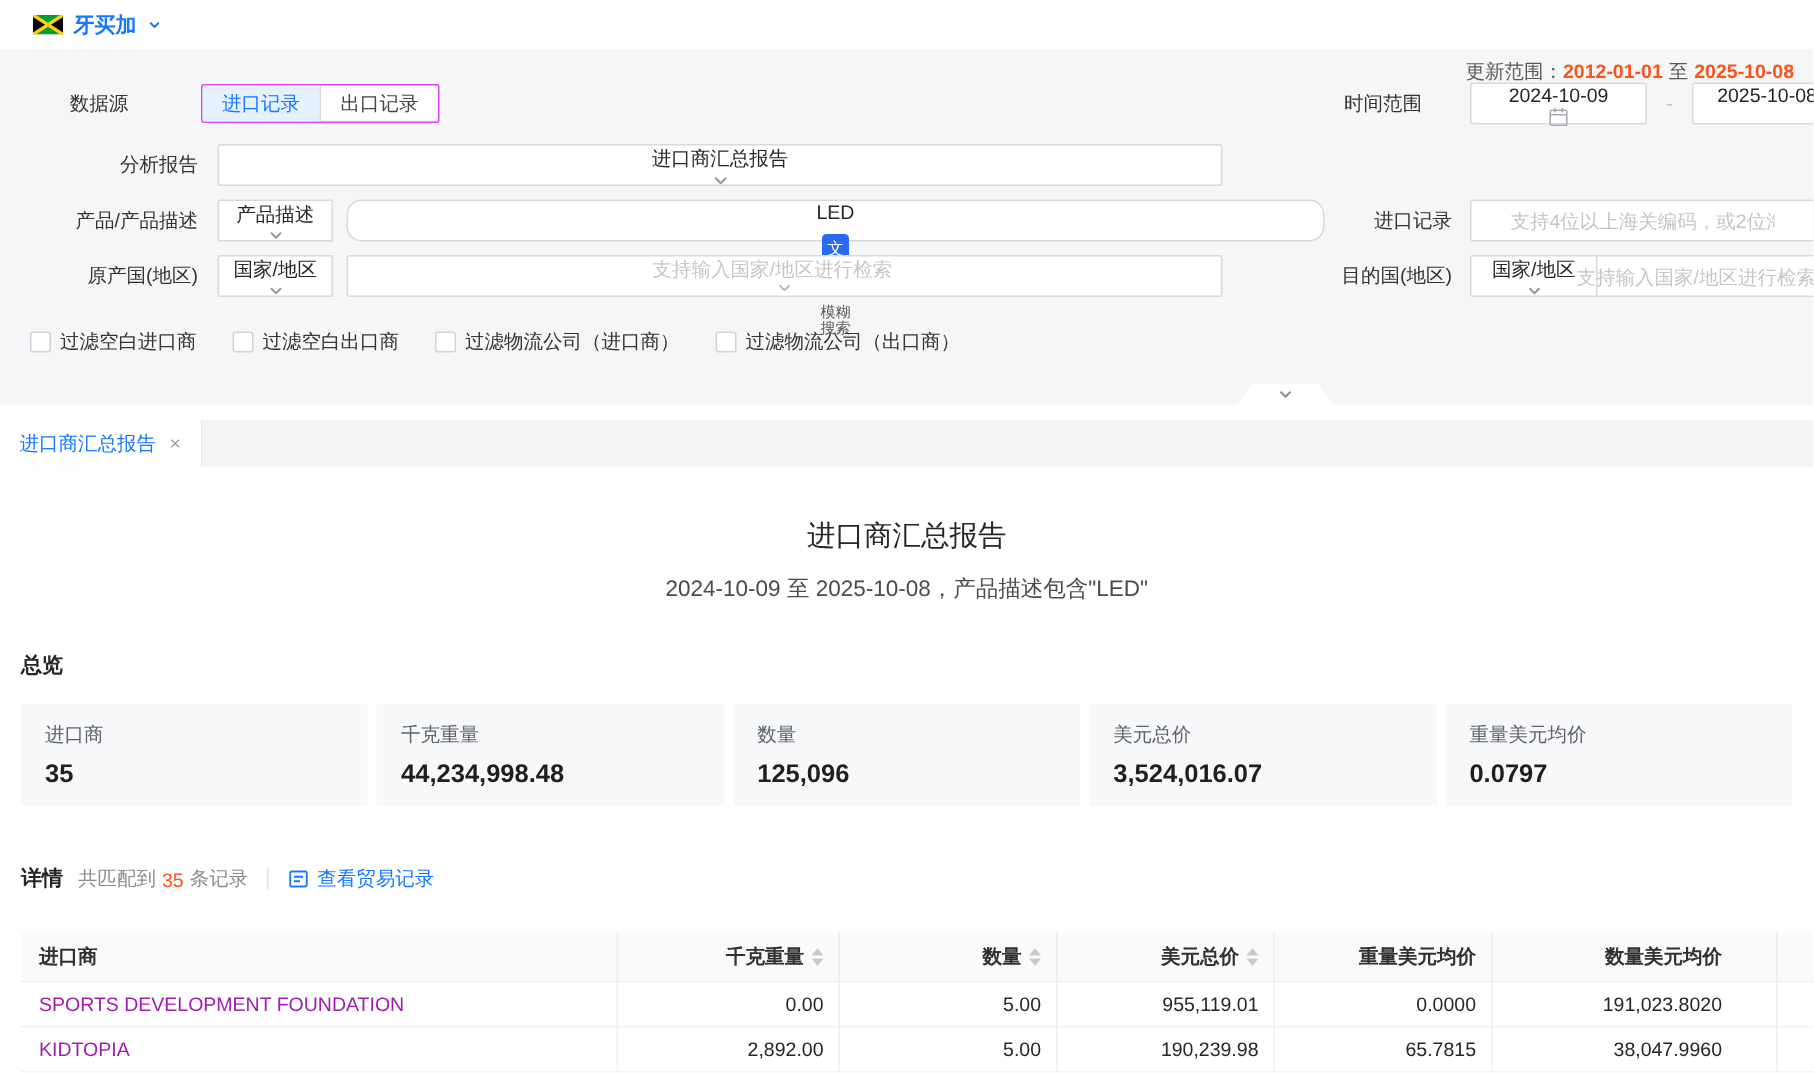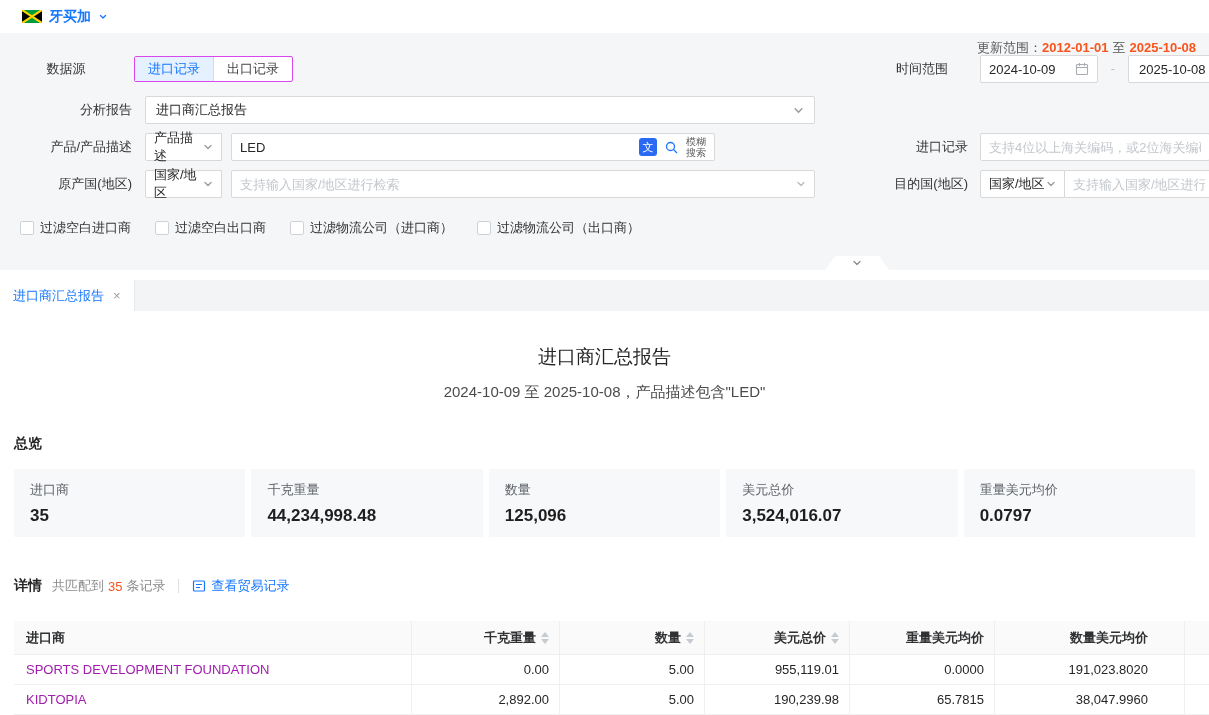--- a/index.html
+++ b/index.html
@@ -26,28 +26,28 @@
   .update .dt { color:#fa541c; font-weight:600; }
   .update .to { margin:0 4px; }
 
   .seg-group { position:absolute; left:134px; top:23px; height:26px; display:flex; background:#fff;
     border:1px solid #d946ef; border-radius:2px; overflow:hidden; }
   .seg { padding:0 13px; line-height:24px; color:#444; cursor:pointer; }
   .seg.active { background:#e6f1ff; color:#1677ff; }
   .seg + .seg { border-left:1px solid #d9d9d9; }
 
   .box { position:absolute; background:#fff; border:1px solid #d9d9d9; border-radius:2px; height:28px;
-    display:flex; align-items:center; }
+    display:flex; align-items:center;flex-direction:column; }
   .select-report { left:145px; top:63px; width:670px; padding:0 10px; justify-content:space-between; cursor:pointer; }
   .mini-select { width:77px; padding:0 8px; justify-content:space-between; border-radius:2px 0 0 2px; cursor:pointer; }
   .product-select { left:145px; top:100px; }
   .origin-select  { left:145px; top:137px; }
   .dest-select    { left:980px; top:137px; width:85px; }
 
-  .product-input { left:231px; top:100px; width:484px; padding:0 8px; gap:7px; }
+  .product-input { left:231px; top:100px; width:652px; padding:0 8px; gap:7px;border-radius:10px; }
   .product-value { flex:1; color:#262626; }
   .trans-icon { width:18px; height:18px; background:#2a6af2; border-radius:3px; color:#fff; font-size:11px;
     display:flex; align-items:center; justify-content:center; cursor:pointer; flex:none; }
   .fuzzy { font-size:10px; line-height:11px; color:#595959; cursor:pointer; }
 
   .input-wrap input { flex:1; border:none; outline:none; background:transparent; font-size:13px; color:#262626; min-width:0; }
   input::placeholder { color:#c3c7cc; }
   .origin-input { left:231px; top:137px; width:584px; padding:0 8px; }
   .hs-input     { left:980px; top:100px; width:230px; padding:0 8px; }
   .dest-input   { left:1064px; top:137px; width:150px; padding:0 8px; }

